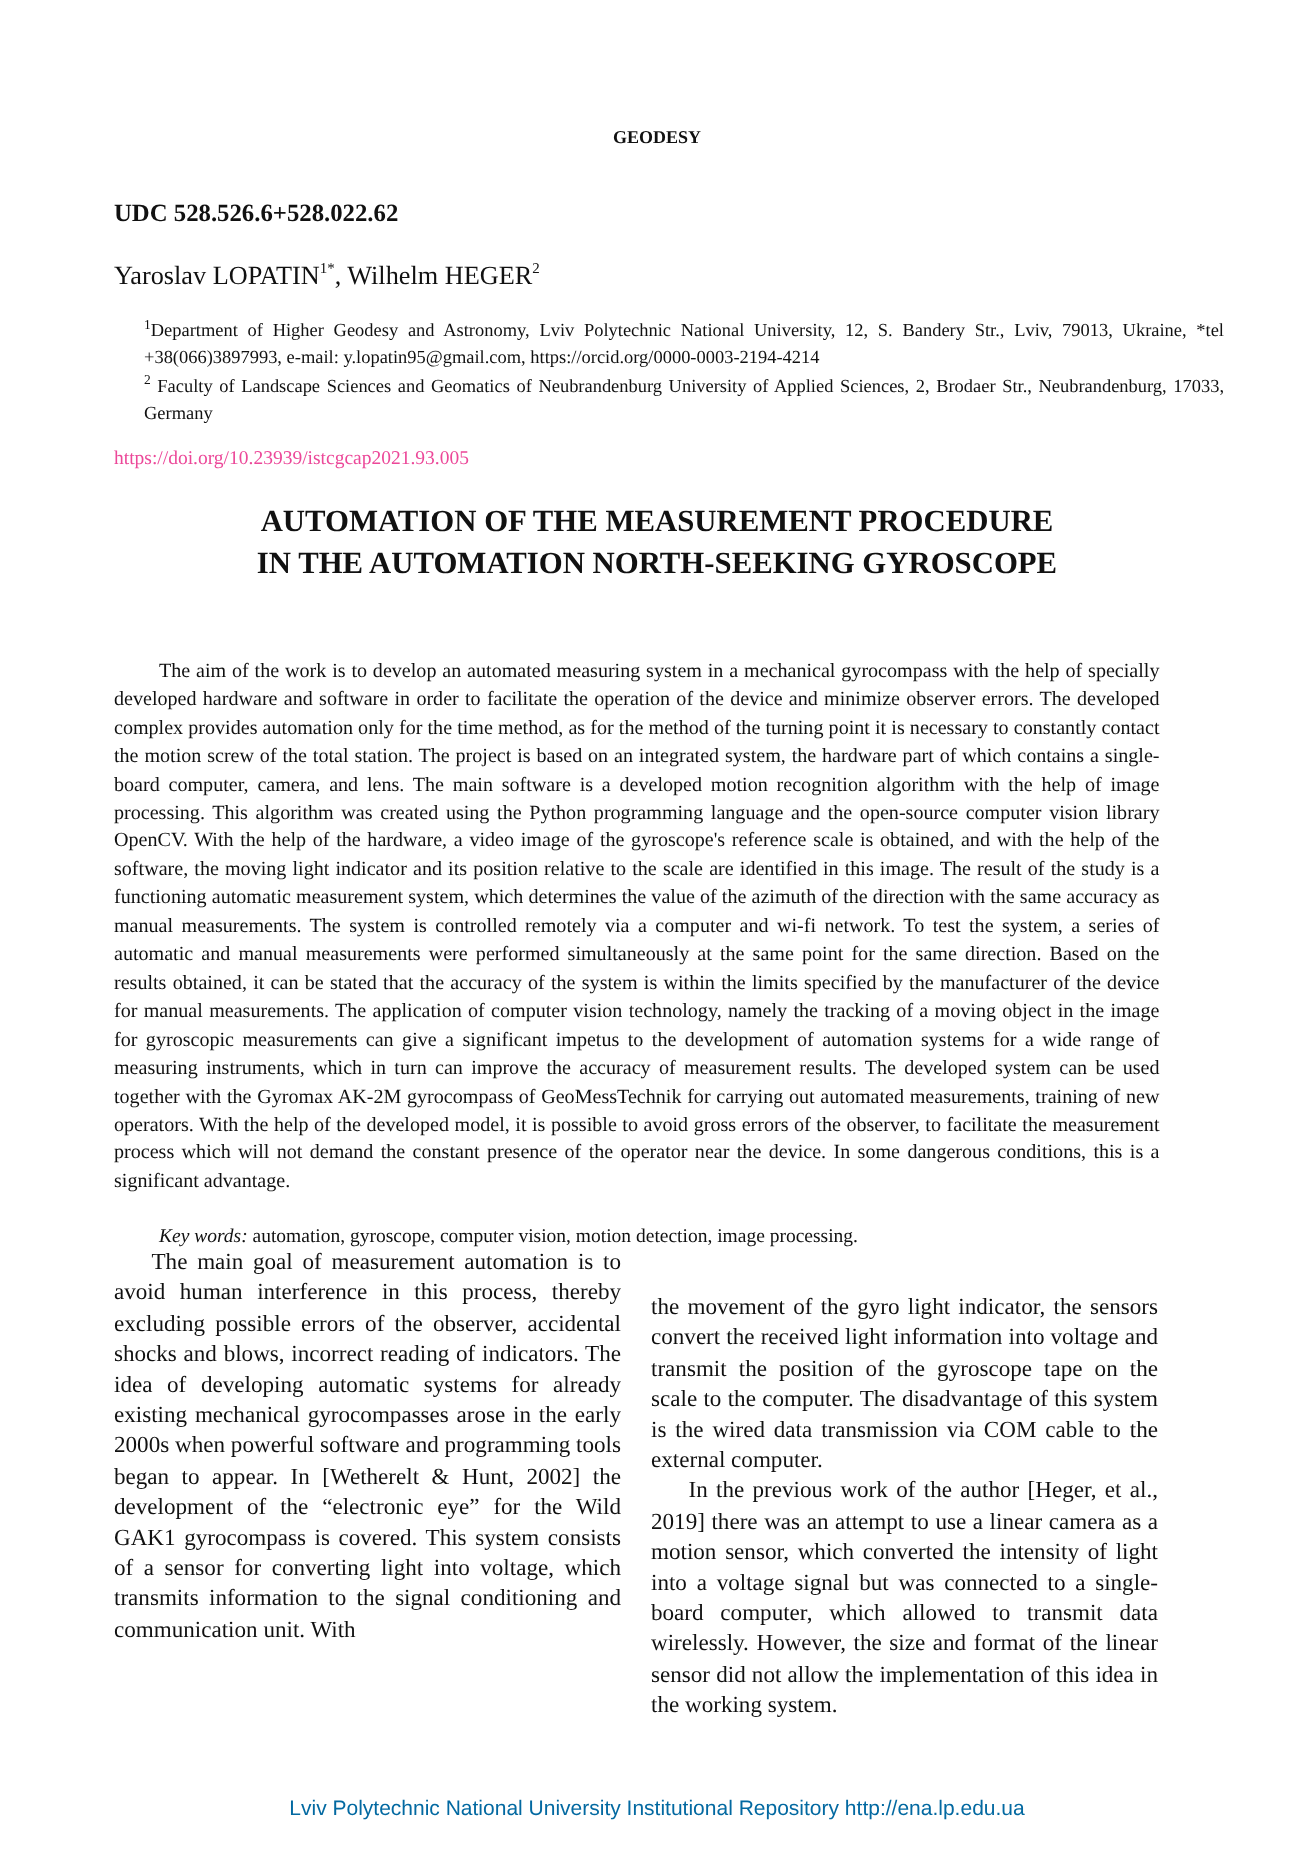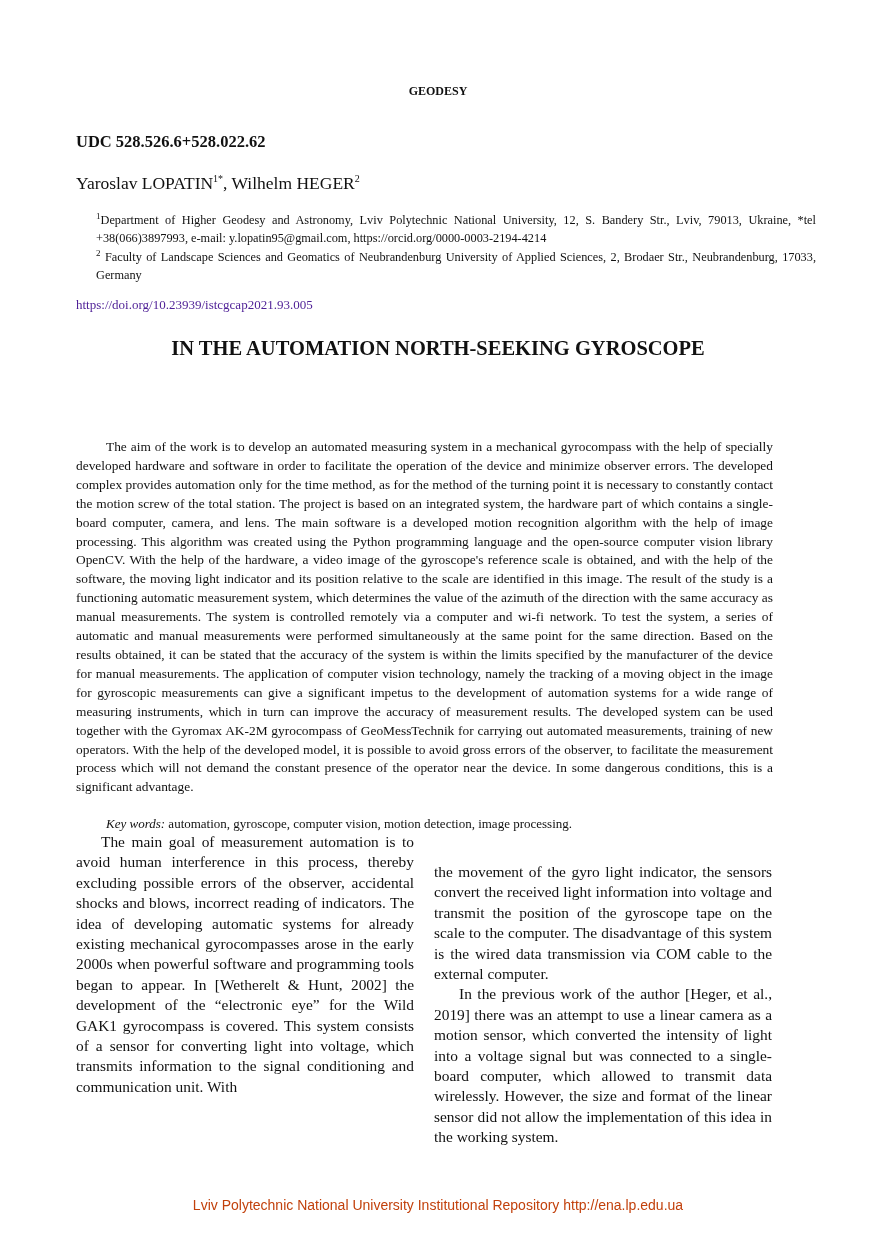--- a/index.html
+++ b/index.html
@@ -5,29 +5,29 @@
   html, body { margin: 0; padding: 0; background: #ffffff; }
   body { width: 876px; height: 1240px; position: relative; overflow: hidden;
          font-family: "Liberation Serif", serif; color: #111; }
   .abs { position: absolute; }
   .section { left: 0; width: 876px; top: 84px; text-align: center; font-weight: bold; font-size: 12px; }
   .udc { left: 76px; top: 132px; font-weight: bold; font-size: 16.5px; }
   .authors { left: 76px; top: 173px; font-size: 17.5px; }
   .authors sup { font-size: 10px; }
   .aff { left: 76px; width: 720px; font-size: 12.3px; line-height: 18px; text-align: justify; margin-left: 20px; }
   .aff sup { font-size: 9px; }
-  .doi { left: 76px; top: 297px; font-size: 13px; color: #4c1d95; }
+  .doi { left: 76px; top: 297px; font-size: 13px; color: #ec4899; }
   .title { left: 0; width: 876px; top: 334px; text-align: center; font-weight: bold; font-size: 20.5px; line-height: 28px; }
   .abstract { left: 76px; width: 697px; top: 402px; font-size: 13.4px; line-height: 18.9px; text-align: justify; text-indent: 30px; margin-top: 36px; }
   .keywords { left: 76px; width: 697px; top: 816px; font-size: 13px; padding-left: 30px; box-sizing: border-box; }
   .col { width: 338px; font-size: 15.4px; line-height: 20.4px; text-align: justify; }
   .col p { margin: 0; text-indent: 25px; }
   .col p.noindent { text-indent: 0; margin-top: 29px; }
   .intro-head { font-weight: bold; text-align: center; font-size: 15px; margin-bottom: 6px; }
-  .footer { left: 0; width: 876px; top: 1197px; text-align: center; font-family: "Liberation Sans", sans-serif; font-size: 14px; color: #c2410c; }
+  .footer { left: 0; width: 876px; top: 1197px; text-align: center; font-family: "Liberation Sans", sans-serif; font-size: 14px; color: #0369a1; }
 </style>
 </head>
 <body>
 
 <div class="abs section">GEODESY</div>
 <div class="abs udc">UDC 528.526.6+528.022.62</div>
 
 <div class="abs authors">
   <span>Yaroslav LOPATIN</span><sup>1*</sup><span>, </span><span>Wilhelm HEGER</span><sup>2</sup>
 </div>
@@ -35,20 +35,21 @@
 <div class="abs aff" style="top:207px;">
   <sup>1</sup><span>Department of Higher Geodesy and Astronomy, Lviv Polytechnic National University, 12, S. Bandery Str., Lviv, 79013, Ukraine, *tel +38(066)3897993, e-mail: y.lopatin95@gmail.com, https://orcid.org/0000-0003-2194-4214</span>
 </div>
 <div class="abs aff" style="top:244px;">
   <sup>2</sup><span> Faculty of Landscape Sciences and Geomatics of Neubrandenburg University of Applied Sciences, 2, Brodaer Str., Neubrandenburg, 17033, Germany</span>
 </div>
 
 <div class="abs doi">https://doi.org/10.23939/istcgcap2021.93.005</div>
 
 <div class="abs title">
+  <div>AUTOMATION OF THE MEASUREMENT PROCEDURE</div>
   <div>IN THE AUTOMATION NORTH-SEEKING GYROSCOPE</div>
 </div>
 
 <div class="abs abstract">The aim of the work is to develop an automated measuring system in a mechanical gyrocompass with the help of specially developed hardware and software in order to facilitate the operation of the device and minimize observer errors. The developed complex provides automation only for the time method, as for the method of the turning point it is necessary to constantly contact the motion screw of the total station. The project is based on an integrated system, the hardware part of which contains a single-board computer, camera, and lens. The main software is a developed motion recognition algorithm with the help of image processing. This algorithm was created using the Python programming language and the open-source computer vision library OpenCV. With the help of the hardware, a video image of the gyroscope's reference scale is obtained, and with the help of the software, the moving light indicator and its position relative to the scale are identified in this image. The result of the study is a functioning automatic measurement system, which determines the value of the azimuth of the direction with the same accuracy as manual measurements. The system is controlled remotely via a computer and wi-fi network. To test the system, a series of automatic and manual measurements were performed simultaneously at the same point for the same direction. Based on the results obtained, it can be stated that the accuracy of the system is within the limits specified by the manufacturer of the device for manual measurements. The application of computer vision technology, namely the tracking of a moving object in the image for gyroscopic measurements can give a significant impetus to the development of automation systems for a wide range of measuring instruments, which in turn can improve the accuracy of measurement results. The developed system can be used together with the Gyromax AK-2M gyrocompass of GeoMessTechnik for carrying out automated measurements, training of new operators. With the help of the developed model, it is possible to avoid gross errors of the observer, to facilitate the measurement process which will not demand the constant presence of the operator near the device. In some dangerous conditions, this is a significant advantage.</div>
 
 <div class="abs keywords">
   <i>Key words:</i><span> automation, gyroscope, computer vision, motion detection, image processing.</span>
 </div>
 
 <div class="abs col" style="left:76px; top:832px;">

